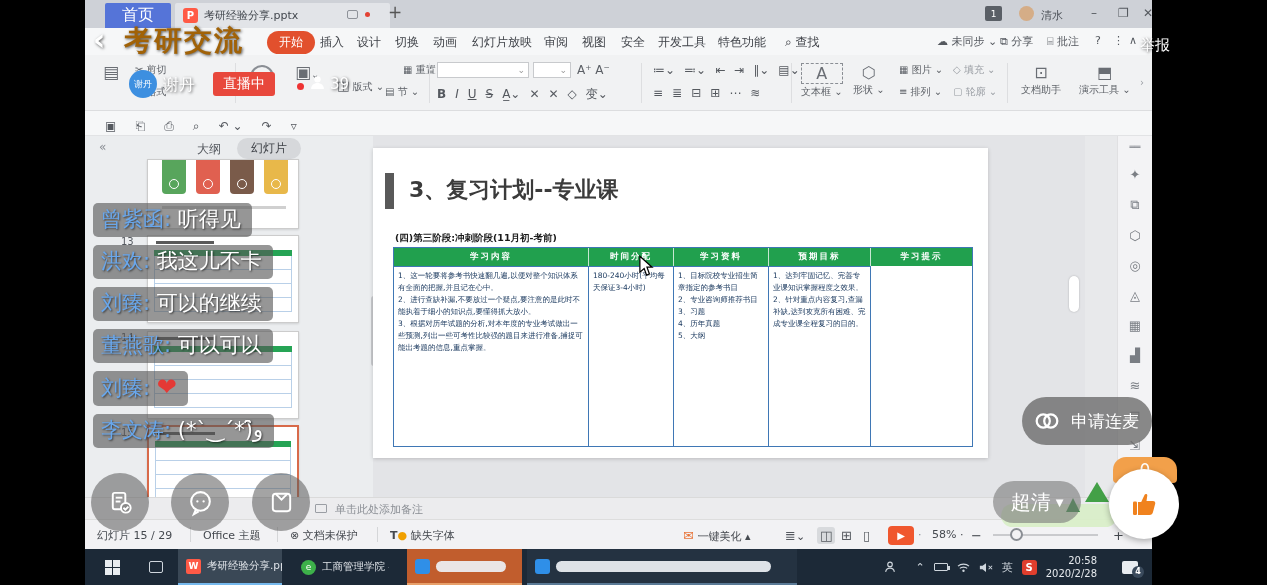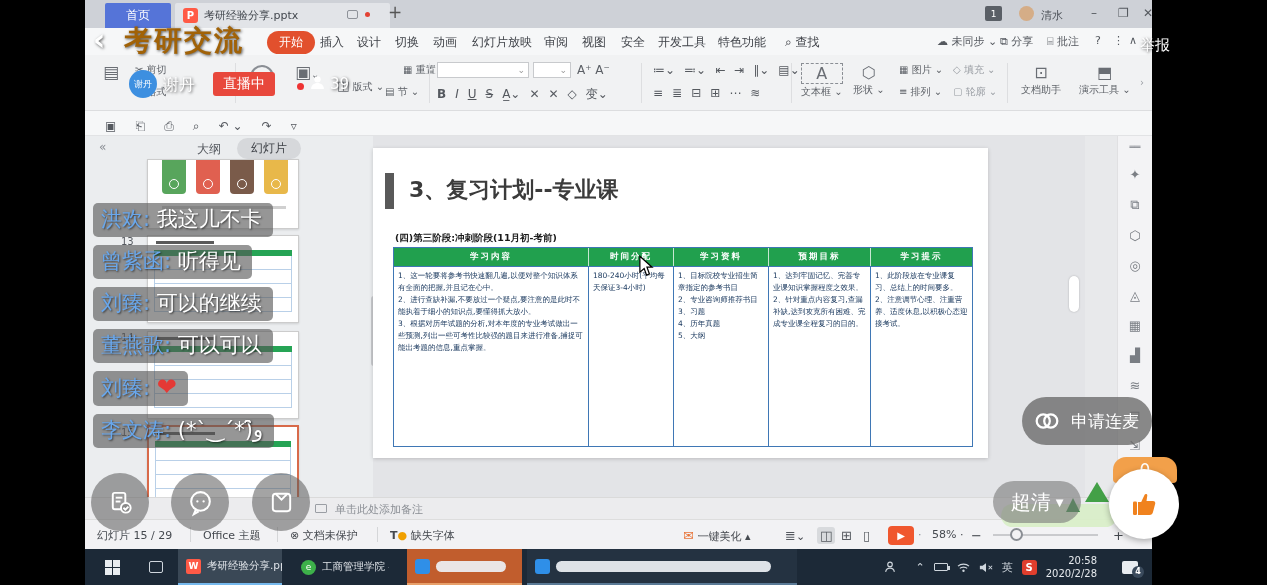--- a/index.html
+++ b/index.html
@@ -10,21 +10,21 @@
     -webkit-user-select: none; user-select: none;
   }
   .abs { position: absolute; }
 
   
   .screen { position:absolute; left:85px; top:0; width:1067px; height:585px; background:#e8e9eb; }
 
   
   .titlebar { position:absolute; left:0; right:0; top:0; height:28px; background:#ced1d7; }
   .tab-home { position:absolute; left:20px; top:3px; width:66px; height:25px; background:#5574d8; color:#fff;
-    font-size:12px; display:flex; align-items:center; justify-content:center; border-radius:2px 2px 0 0; }
+    font-size:16px; display:flex; align-items:center; justify-content:center; border-radius:2px 2px 0 0; }
   .tab-doc { position:absolute; left:90px; top:3px; width:215px; height:25px; background:#e2e4e8; color:#41464d;
     font-size:11px; display:flex; align-items:center; gap:6px; padding:0 8px; border-radius:2px 2px 0 0; }
   .ppt-icon { width:15px; height:15px; background:#ff5a46; border-radius:3px; color:#fff; font-size:10px; font-weight:bold;
     display:flex; align-items:center; justify-content:center; flex:none; }
   .tab-feedback { position:absolute; left:262px; top:10px; width:11px; height:9px; border:1px solid #8e9299; border-radius:2px; }
   .tab-reddot { position:absolute; left:280px; top:12px; width:5px; height:5px; border-radius:50%; background:#e34234; }
   .tab-plus { position:absolute; left:303px; top:2px; font-size:17px; color:#555; }
   .win-badge { position:absolute; left:900px; top:6px; width:17px; height:15px; background:#5a5f66; color:#fff;
     font-size:9px; border-radius:2px; display:flex; align-items:center; justify-content:center; }
   .acct-avatar { position:absolute; left:934px; top:6px; width:15px; height:15px; border-radius:50%; background:#d5ad87; }
@@ -327,22 +327,20 @@
 2、进行查缺补漏,不要放过一个疑点,要注意的是此时不能执着于细小的知识点,要懂得抓大放小。
 3、根据对历年试题的分析,对本年度的专业考试做出一些预测,列出一些可考性比较强的题目来进行准备,捕捉可能出考题的信息,重点掌握。</div>
             <div class="std">180-240小时(平均每天保证3-4小时)</div>
             <div class="std">1、目标院校专业招生简章指定的参考书目
 2、专业咨询师推荐书目
 3、习题
 4、历年真题
 5、大纲</div>
             <div class="std">1、达到牢固记忆、完善专业课知识掌握程度之效果。
 2、针对重点内容复习,查漏补缺,达到攻克所有困难、完成专业课全程复习的目的。</div>
-            <div class="std" style="border-right:none">1、此阶段放在专业课复习、总结上的时间要多。
-2、注意调节心理、注重营养、适度休息,以积极心态迎接考试。</div>
           </div>
         </div>
         <div class="canvas-scroll"></div>
       </div>
 
       <div class="tools">
         <span style="margin-top:6px;font-size:9px">══</span>
         <span>✦</span>
         <span>⧉</span>
         <span>⬡</span>
@@ -455,22 +453,22 @@
   <span class="abs ov live-dot"></span>
   <span class="abs ov viewer-ic">
     <svg width="17" height="17" viewBox="0 0 16 16">
         <circle cx="8" cy="5" r="3" fill="#fff"></circle>
         <path d="M2 14c0-3.3 2.7-5.5 6-5.5s6 2.2 6 5.5z" fill="#fff"></path>
       </svg>
   </span>
   <span class="abs ov viewer-n shadowed">39</span>
 
   <div class="abs ov chatcol">
+    <div class="bubble"><span class="cname">曾紫函</span><span>听得见</span></div>
     <div class="bubble"><span class="cname">洪欢</span><span>我这儿不卡</span></div>
-    <div class="bubble"><span class="cname">曾紫函</span><span>听得见</span></div>
     <div class="bubble"><span class="cname">刘臻</span><span>可以的继续</span></div>
     <div class="bubble"><span class="cname">董燕歌</span><span>可以可以</span></div>
     <div class="bubble"><span class="cname">刘臻</span><span class="heart">❤</span></div>
     <div class="bubble"><span class="cname">李文涛</span><span>(*ˋ‿ˊ*)و̑̑</span></div>
   </div>
 
   <div class="abs ov circbtn" style="left:91px;top:473px">
     <svg width="27" height="27" viewBox="0 0 28 28" fill="none" stroke="#fff" stroke-width="2">
       <rect x="6" y="4" width="13" height="17" rx="2"></rect>
         <line x1="9" y1="9" x2="16" y2="9"></line>

